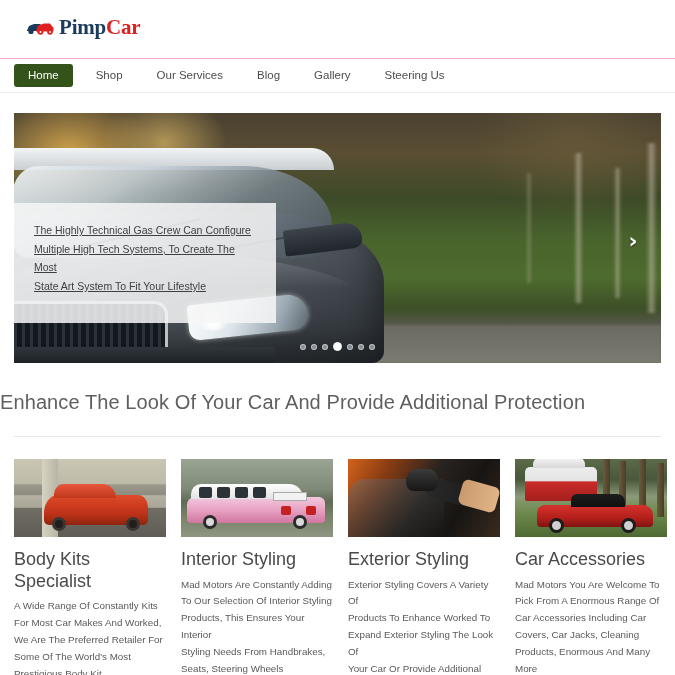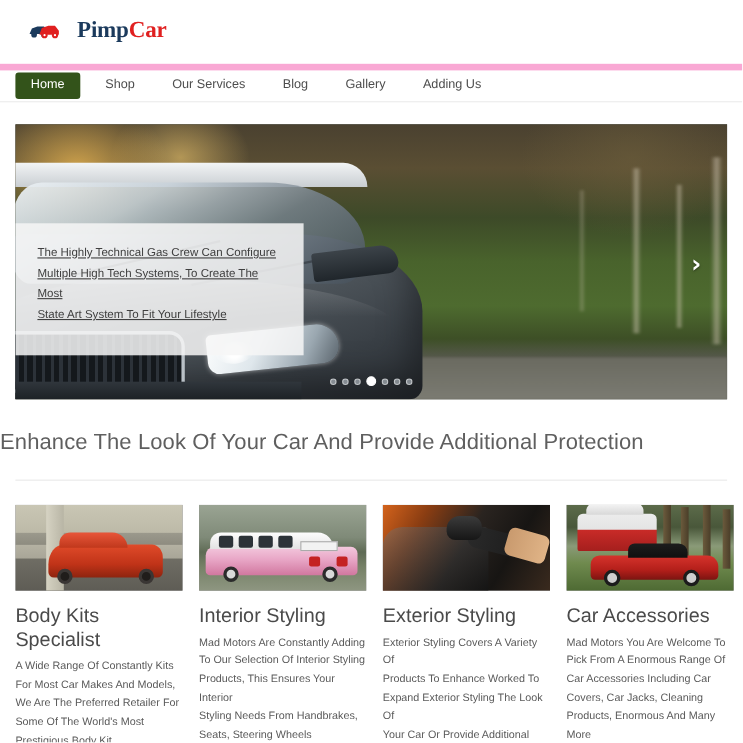--- a/index.html
+++ b/index.html
@@ -19,21 +19,21 @@
   }
 
   
   .header {
     height: 58px;
     padding: 14px 0 0 26px;
     background: #ffffff;
   }
   .logo {
     display: flex; align-items: center;
-    gap: 14px;
+    gap: 3px;
     height: 26px;
     text-align: right;
   }
   .logo-mark {
     width: 30px; height: 18px;
     position: relative;
     flex: 0 0 auto;
   }
   .logo-text {
     font-family: "Liberation Serif", serif;
@@ -41,21 +41,21 @@
     font-weight: bold;
     letter-spacing: -0.2px;
     line-height: 1;
     white-space: nowrap;
   }
   .logo-pimp { color: #1b3a5c; }
   .logo-car  { color: #e02020; }
 
   
   .nav-wrap {
-    border-top: 6px solid #f9a8d4;
+    border-top: 1px solid #f9a8d4;
     border-bottom: 1px solid #ececec;
     height: 35px;
     background: #fff;
     padding-left: 14px;
     display: flex;
     align-items: center;
   }
   .nav {
     display: flex;
     align-items: center;
@@ -434,21 +434,21 @@
     </div>
   </div>
 
   <div class="nav-wrap">
     <div class="nav">
       <div class="nav-item active">Home</div>
       <div class="nav-item">Shop</div>
       <div class="nav-item">Our Services</div>
       <div class="nav-item">Blog</div>
       <div class="nav-item">Gallery</div>
-      <div class="nav-item">Adding Us</div>
+      <div class="nav-item">Steering Us</div>
     </div>
   </div>
 
   <div class="hero-outer">
     <div class="hero">
       <div class="hero-bg"></div>
       <div class="tree t4"></div>
       <div class="tree t1"></div>
       <div class="tree t2"></div>
       <div class="tree t3"></div>
@@ -499,21 +499,21 @@
         <div class="img-garage">
           <div class="pillar"></div>
           <div class="redcar"></div>
           <div class="wheel wl"></div>
           <div class="wheel wr"></div>
         </div>
       </div>
       <h3>Body Kits Specialist</h3>
       <p>
         <span>A Wide Range Of Constantly Kits</span><br>
-        <span>For Most Car Makes And Models,</span><br>
+        <span>For Most Car Makes And Worked,</span><br>
         <span>We Are The Preferred Retailer For</span><br>
         <span>Some Of The World's Most</span><br>
         <span>Prestigious Body Kit Manufacturers</span>
       </p>
     </div>
 
     <div class="card">
       <div class="card-img">
         <div class="img-limo">
           <div class="body"></div>

